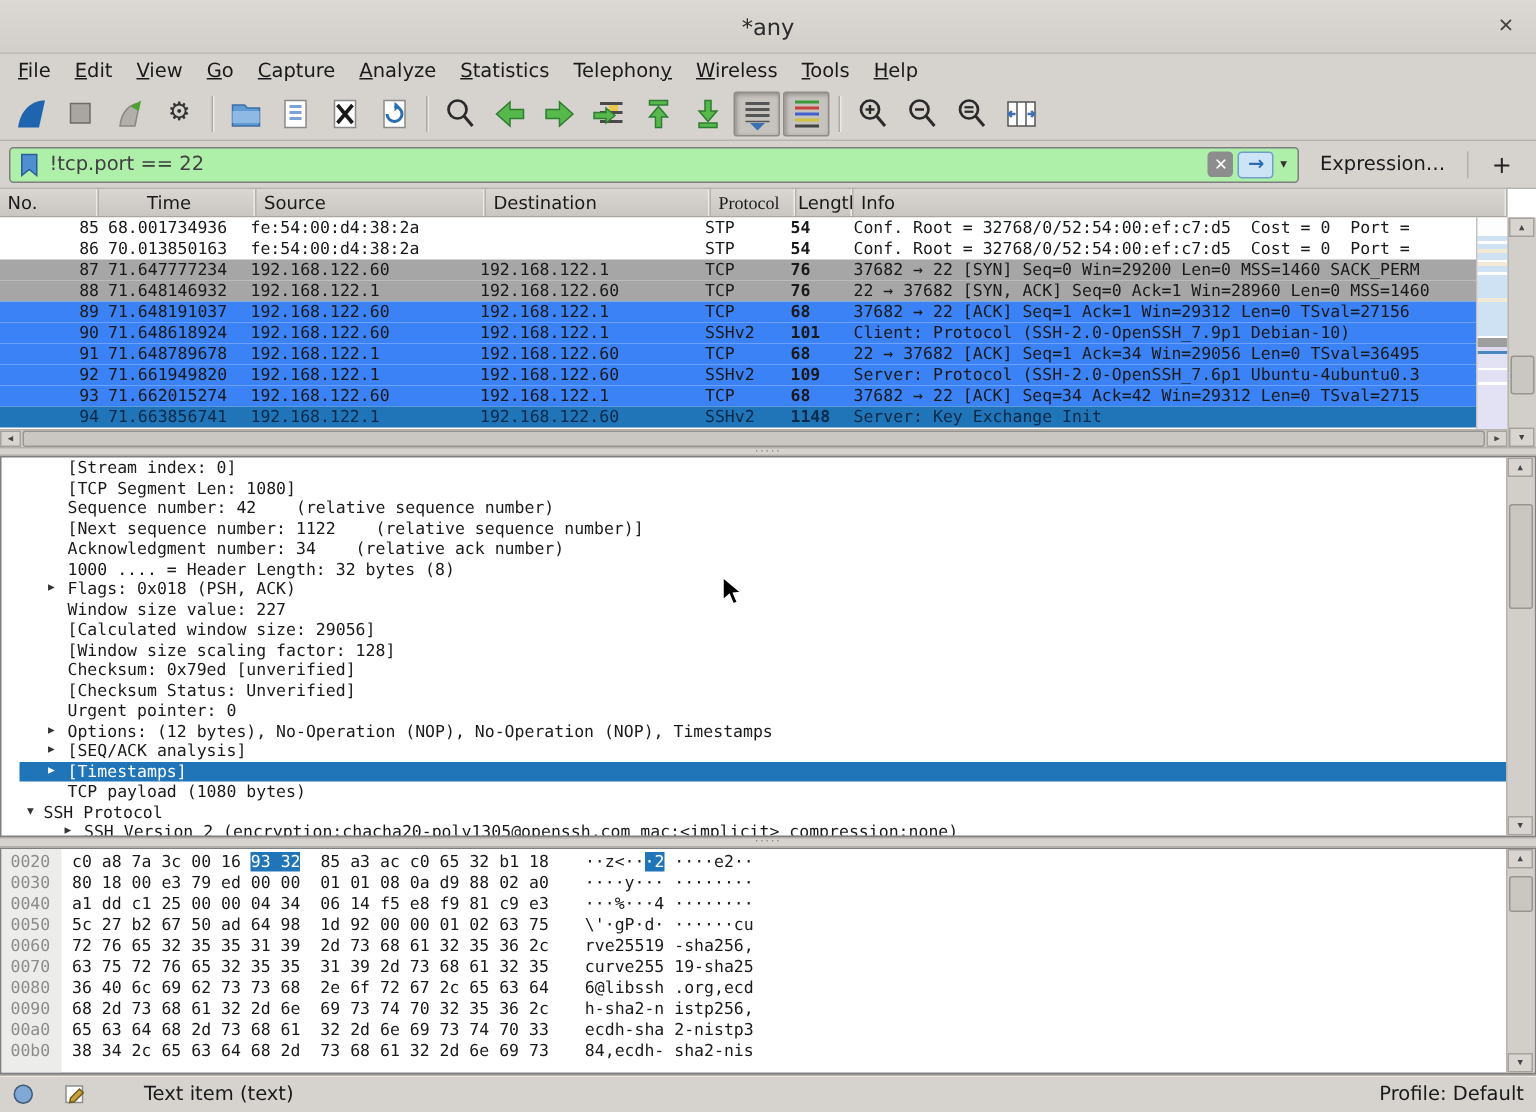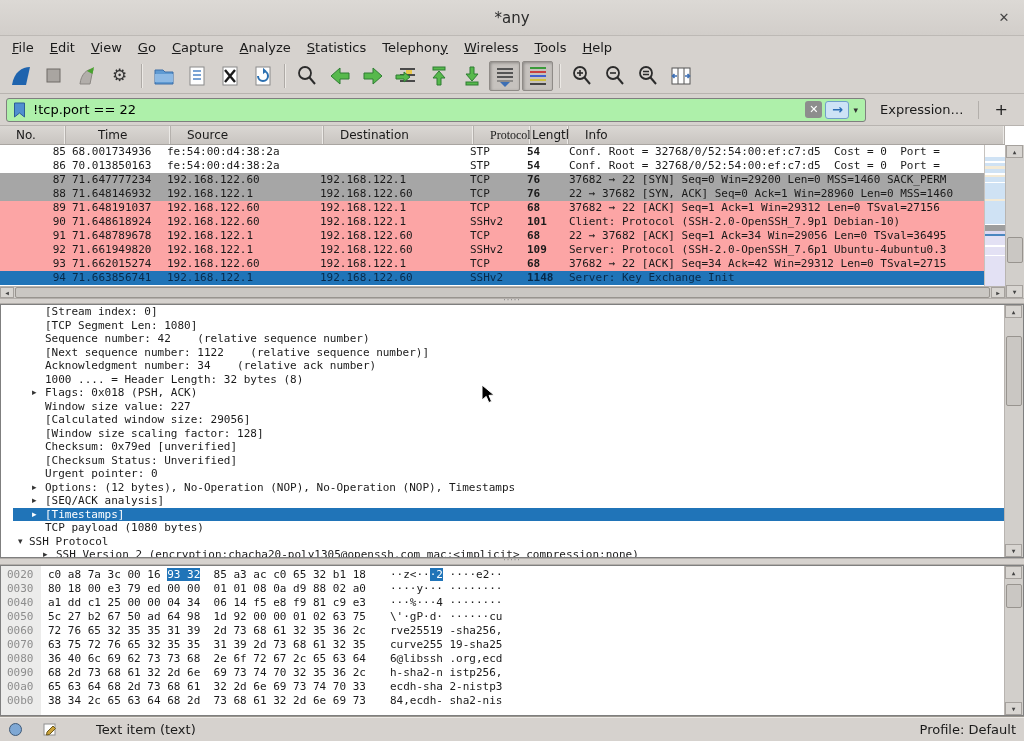--- a/index.html
+++ b/index.html
@@ -29,45 +29,45 @@
     box-shadow:inset 1px 1px 3px rgba(0,0,0,.3); }
   .tsep { width:1px; height:24px; background:#aeaaa6; margin:0 5px;
     box-shadow:1px 0 0 #ece9e5; }
   .glyph-icon { font-size:17px; line-height:1; color:#333; }
   
   .filterbar { height:32px; display:flex; align-items:center; padding:0 6px; gap:6px;
     background:#d6d2ce; border-bottom:1px solid #b8b4b0; }
   .filter-field { flex:0 0 860px; height:24px; background:#aef0aa;
     border:1px solid #7f7f7f; border-radius:3px; display:flex; align-items:center; padding:0 3px; }
   .bookmark-btn { width:18px; height:18px; display:flex; align-items:center; justify-content:center; }
-  .filter-text { flex:1; font-size:13px; color:#000000; padding-left:5px; white-space:pre; overflow:hidden; }
+  .filter-text { flex:1; font-size:13px; color:#404040; padding-left:5px; white-space:pre; overflow:hidden; }
   .clear-btn { width:17px; height:17px; background:#8d8d8d; border-radius:3px; color:#fff;
     font-size:11px; text-align:center; line-height:17px; margin-right:3px; }
   .apply-btn { width:24px; height:18px; background:#cde3f6; border:1px solid #6f9fc9;
     border-radius:3px; color:#2a6db5; font-size:13px; font-weight:bold;
     text-align:center; line-height:16px; }
   .fcaret { font-size:9px; color:#333; padding:0 4px; }
   .expression-label { font-size:13px; padding:0 8px; }
   .fsep { width:1px; height:18px; background:#b3afab; }
   .plus-btn { font-size:16px; padding:0 10px; color:#222; }
   
   .plist { position:absolute; top:126px; left:0; width:1024px; height:172px; background:#fff;
     font-family:"DejaVu Sans Mono", monospace; font-size:11px; }
   .plist-header { height:19px; display:flex; width:1005px; background:linear-gradient(#dad7d3,#c9c5c1);
     border-bottom:1px solid #a9a5a1; font-family:"DejaVu Sans", sans-serif; font-size:12px; }
   .hcell { border-right:1px solid #b5b1ad; box-shadow:inset -1px 0 0 #eceae7;
-    line-height:18px; padding-left:16px; overflow:hidden; white-space:nowrap; }
+    line-height:18px; padding-left:5px; overflow:hidden; white-space:nowrap; }
   .h-no { width:66px; } .h-time { width:105px; padding-left:32px; }
   .h-src { width:153px; } .h-dst { width:150px; } .h-proto { width:57px;font-family:Liberation Serif, serif; }
   .h-len { width:38px; padding-left:1px; } .h-info { flex:1; }
   .plist-main { display:flex; height:141px; }
   .plist-rows { width:984px; overflow:hidden; background:#fff; }
   .prow { height:14px; line-height:14px; display:flex; white-space:pre; }
   .prow.gray { background:#a6a6a6; }
-  .prow.lav { background:#fca5a5; }
+  .prow.lav { background:#3b82f6; }
   .prow.sel { background:#2074b8; color:#072a4a; }
   .c { overflow:hidden; }
   .c-no { width:66px; text-align:right; }
   .c-time { width:101px; padding-left:6px; }
   .c-src { width:153px; } .c-dst { width:150px; } .c-proto { width:57px; }
   .c-len { width:38px; text-align:left;font-weight:bold; }
   .c-info { flex:1; padding-left:4px; }
   .minimap { width:21px; height:141px; border-left:1px solid #c6c2be;
     background:linear-gradient(#fdfdfd 0%,#fdfdfd 8.7%,#cfe2f4 8.7%,#cfe2f4 11%,#ffffff 11%,#ffffff 12.5%,
       #cfe2f4 12.5%,#cfe2f4 15%,#f3ead6 15%,#f3ead6 17%,#cfe2f4 17%,#cfe2f4 20%,#ffffff 20%,#ffffff 21%,

